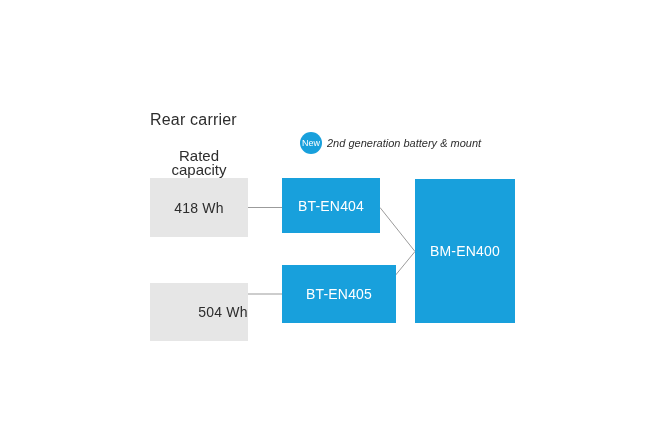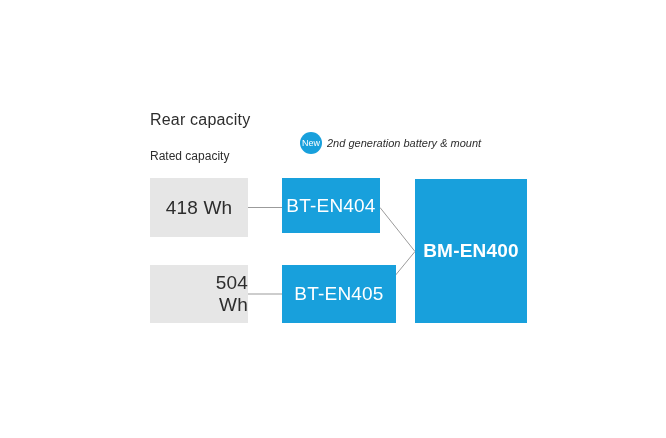--- a/index.html
+++ b/index.html
@@ -30,21 +30,22 @@
     font-size: 16px;
     line-height: 20px;
     letter-spacing: 0.2px;
     color: var(--text-dark);
   }
   .col-label {
     position: absolute;
     left: 150px;
     top: 149px;
     width: 98px;
-    font-size: 12px;
+    text-align: center;
+    font-size: 15px;
     line-height: 14px;
     color: var(--text-dark);
   }
   .legend {
     position: absolute;
     left: 300px;
     top: 132px;
     height: 22px;
     display: flex;
     align-items: center;
@@ -74,44 +75,44 @@
     top: 0;
     width: 666px;
     height: 438px;
     pointer-events: none;
   }
   .box {
     position: absolute;
     display: flex;
     align-items: center;
     justify-content: center;
-    font-size: 19px;
+    font-size: 14px;
     letter-spacing: 0.2px;
-    text-align: right;
+    text-align: left;
   }
   .box.gray {
     background: var(--box-gray);
     color: var(--text-dark);
   }
   .box.blue {
     background: var(--accent-blue);
     color: var(--text-on-blue);
   }
   #cap-box-1 { left: 150px; top: 178px; width: 98px; height: 59px; }
   #bat-box-1 { left: 282px; top: 178px; width: 98px; height: 55px; }
-  #cap-box-2 { left: 150px; top: 265px; width: 98px; height: 58px; padding-left: 48px; }
+  #cap-box-2 { left: 150px; top: 283px; width: 98px; height: 58px; padding-left: 48px; }
   #bat-box-2 { left: 282px; top: 265px; width: 114px; height: 58px; }
-  #mount-box { left: 415px; top: 179px; width: 112px; height: 144px; font-weight: bold; }
+  #mount-box { left: 415px; top: 179px; width: 100px; height: 144px; }
 </style>
 </head>
 <body>
 
 <div class="stage">
 
-  <div class="diagram-title">Rear capacity</div>
+  <div class="diagram-title">Rear carrier</div>
 
   <div class="col-label">Rated capacity</div>
 
   <div class="legend">
     <span class="new-badge">New</span>
     <span class="legend-text">2nd generation battery &amp; mount</span>
   </div>
 
   <svg class="connectors" viewBox="0 0 666 438" xmlns="http://www.w3.org/2000/svg" aria-hidden="true">
     <line x1="248" y1="207.5" x2="282" y2="207.5" stroke="var(--connector-gray)" stroke-width="1"></line>

